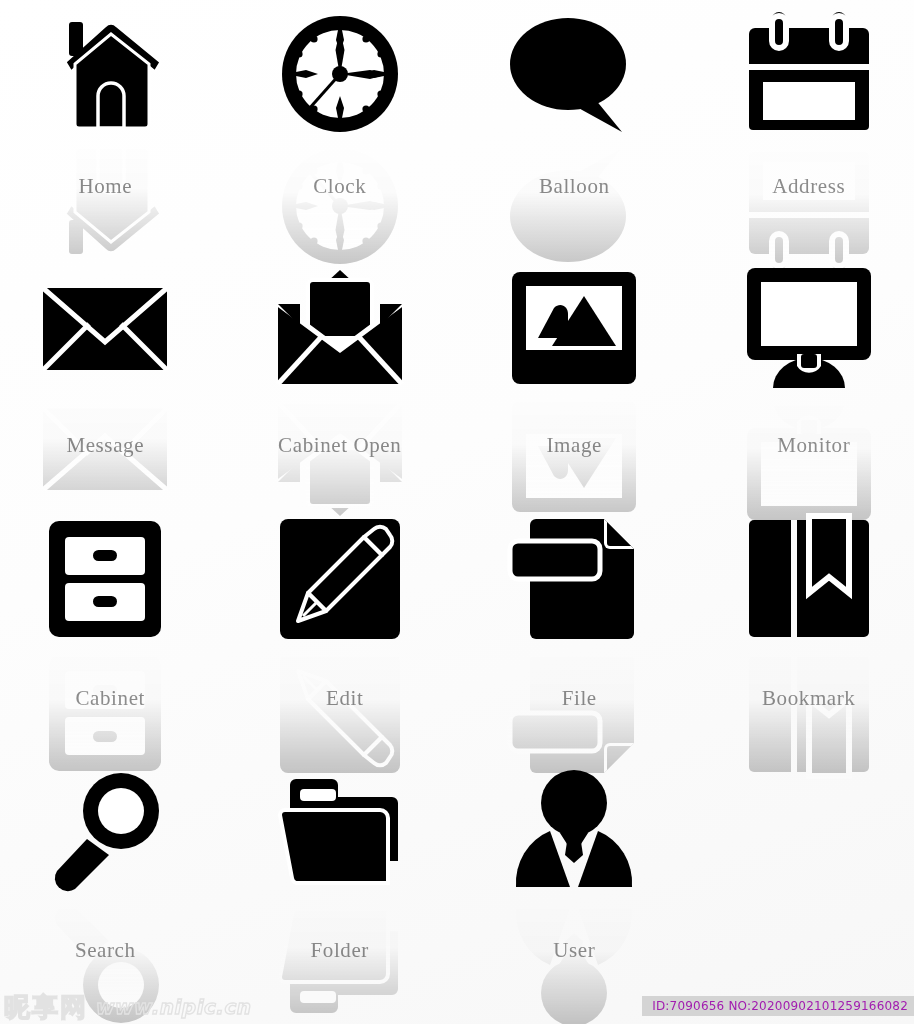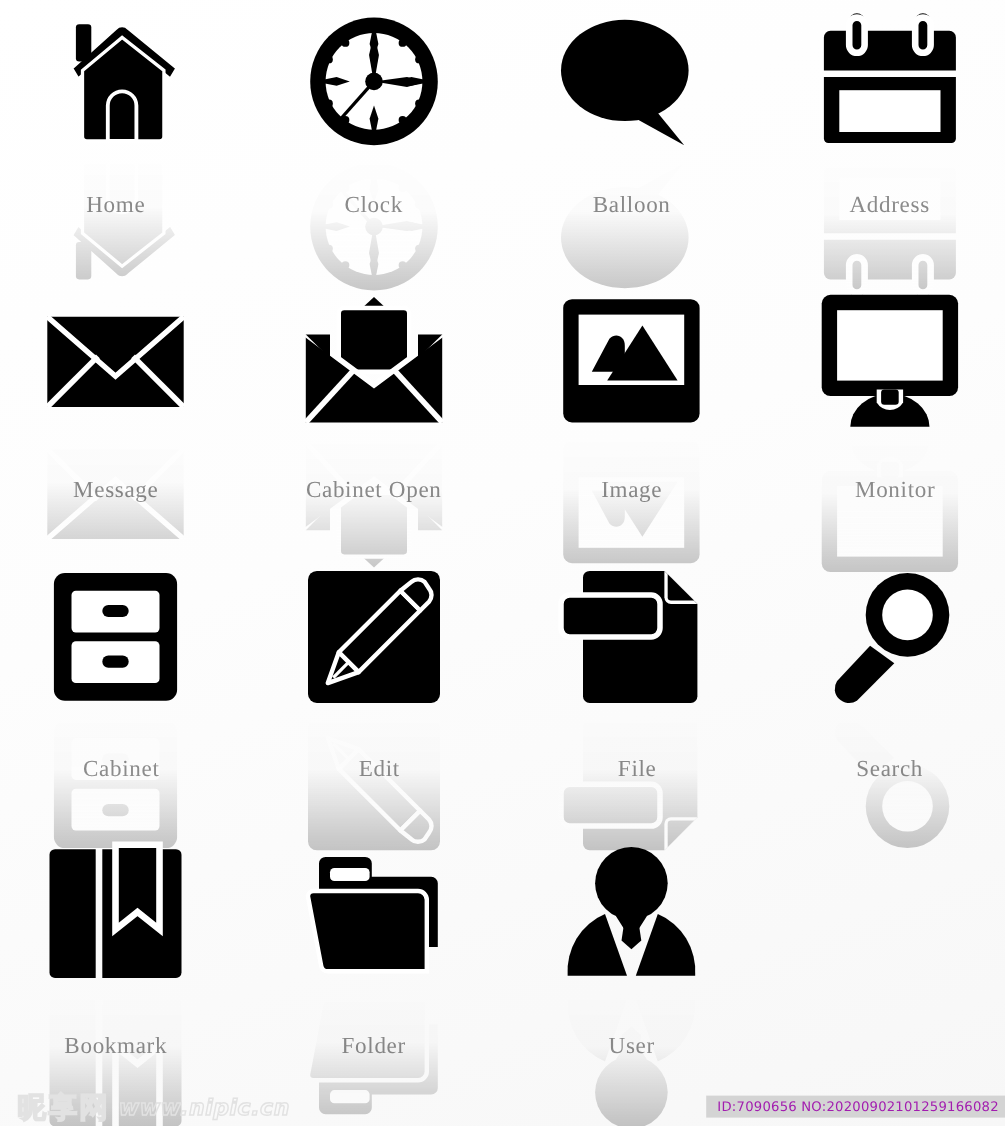--- a/index.html
+++ b/index.html
@@ -85,21 +85,21 @@
   
   #footer {
     position: absolute;
     left: 0;
     bottom: 0;
     width: 914px;
     height: 42px;
   }
   #watermark {
     position: absolute;
-    left: 16px;
+    left: 4px;
     bottom: 4px;
     display: flex;
     align-items: center;
     gap: 8px;
   }
   #wm-cn {
     font-family: "DejaVu Sans", sans-serif;
     font-size: 26px;
     font-weight: 700;
     color: transparent;
@@ -411,39 +411,39 @@
       <svg class="reflection" style="top:130px" viewBox="0 0 140 140">
           <use href="#g-file-document-icon"></use>
         </svg>
     </div>
     <div class="label">File</div>
   </div>
 
   <div class="cell r4">
     <div class="glyph-wrap">
       <svg class="glyph" viewBox="0 0 140 140">
+          <use href="#g-book-bookmark-icon"></use>
+        </svg>
+      <svg class="reflection" style="top:130px" viewBox="0 0 140 140">
+          <use href="#g-book-bookmark-icon"></use>
+        </svg>
+    </div>
+    <div class="label">Bookmark</div>
+  </div>
+
+  <div class="cell r4">
+    <div class="glyph-wrap">
+      <svg class="glyph" viewBox="0 0 140 140">
           <use href="#g-magnifier-search-icon"></use>
         </svg>
       <svg class="reflection" style="top:130px" viewBox="0 0 140 140">
           <use href="#g-magnifier-search-icon"></use>
         </svg>
     </div>
     <div class="label">Search</div>
-  </div>
-
-  <div class="cell r4">
-    <div class="glyph-wrap">
-      <svg class="glyph" viewBox="0 0 140 140">
-          <use href="#g-book-bookmark-icon"></use>
-        </svg>
-      <svg class="reflection" style="top:130px" viewBox="0 0 140 140">
-          <use href="#g-book-bookmark-icon"></use>
-        </svg>
-    </div>
-    <div class="label">Bookmark</div>
   </div>
 
   <div class="cell r4">
     <div class="glyph-wrap">
       <svg class="glyph" viewBox="0 0 140 140">
           <use href="#g-folder-open-icon"></use>
         </svg>
       <svg class="reflection" style="top:126px" viewBox="0 0 140 140">
           <use href="#g-folder-open-icon"></use>
         </svg>

